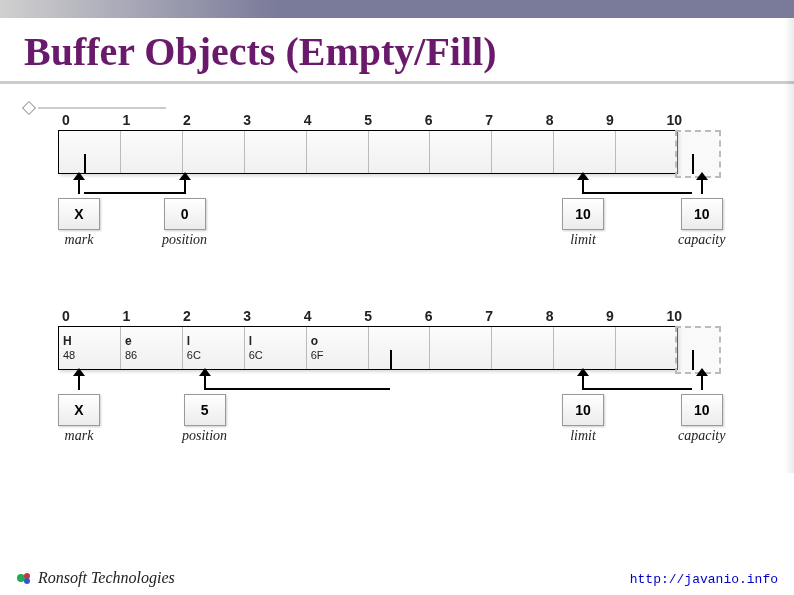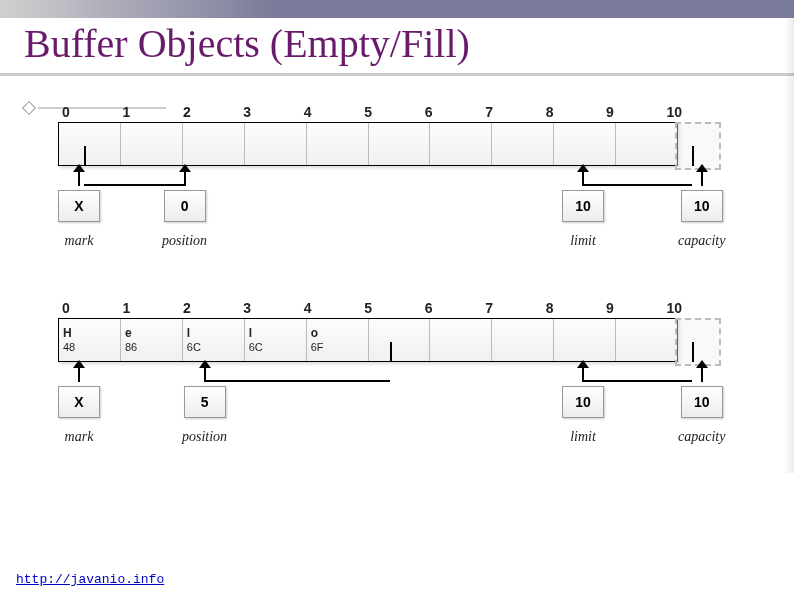--- a/index.html
+++ b/index.html
@@ -11,22 +11,22 @@
     position: relative;
     overflow: hidden;
   }
   .topbar {
     height: 18px;
     background: linear-gradient(to right, #d0d0d0 0%, #7a7a9a 35%, #7a7a9a 100%);
   }
   .title {
     font-size: 40px;
     color: #6a1a6a;
-    padding: 2px 24px 6px 24px;
-    font-weight: normal;
+    padding: 10px 24px 6px 24px;
+    font-weight: bold;
   }
   .hr {
     height: 3px;
     background: #ccc;
     margin: 0;
   }
   .bullet-line {
     position: absolute;
     left: 24px;
     top: 98px;
@@ -153,21 +153,21 @@
     font-family: Verdana, Geneva, sans-serif;
     font-size: 14px;
     font-weight: bold;
     margin-top: 4px;
   }
   .pointer .lbl {
     font-family: Georgia, serif;
     font-style: italic;
     font-size: 14px;
     color: #222;
-    margin-top: 11px;
+    margin-top: 2px;
   }
   .footer {
     position: absolute;
     bottom: 8px;
     left: 0;
     width: 100%;
     display: flex;
     justify-content: space-between;
     align-items: flex-end;
     padding: 0 16px;
@@ -187,21 +187,20 @@
     font-size: 16px;
     color: #222;
   }
   .footer-right {
     text-align: right;
     font-family: 'Courier New', monospace;
     font-size: 13px;
   }
   .footer-right a {
     color: #0000cc;
-    text-decoration: underline;
     display: block;
   }
   .side-shadow {
     position: absolute;
     right: 0; top: 18px;
     width: 10px;
     height: 455px;
     background: linear-gradient(to right, rgba(0,0,0,0) 0%, rgba(0,0,0,0.08) 100%);
   }
 </style>
@@ -382,16 +381,26 @@
         <div class="arrow"></div>
         <div class="box">10</div>
         <div class="lbl">capacity</div>
       </div>
     </div>
   </div>
 
 </div>
 
 <div class="footer">
+  <div class="footer-left">
+    <span class="logo">
+      <svg viewBox="0 0 16 16">
+          <circle cx="5" cy="8" r="4" fill="#2a5"></circle>
+          <circle cx="11" cy="6" r="3" fill="#c33"></circle>
+          <circle cx="11" cy="11" r="3" fill="#35c"></circle>
+        </svg>
+    </span>
+    <span class="company">Ronsoft Technologies</span>
+  </div>
   <div class="footer-right">
     <a>http://javanio.info</a>
   </div>
 </div>
 
 </body></html>

